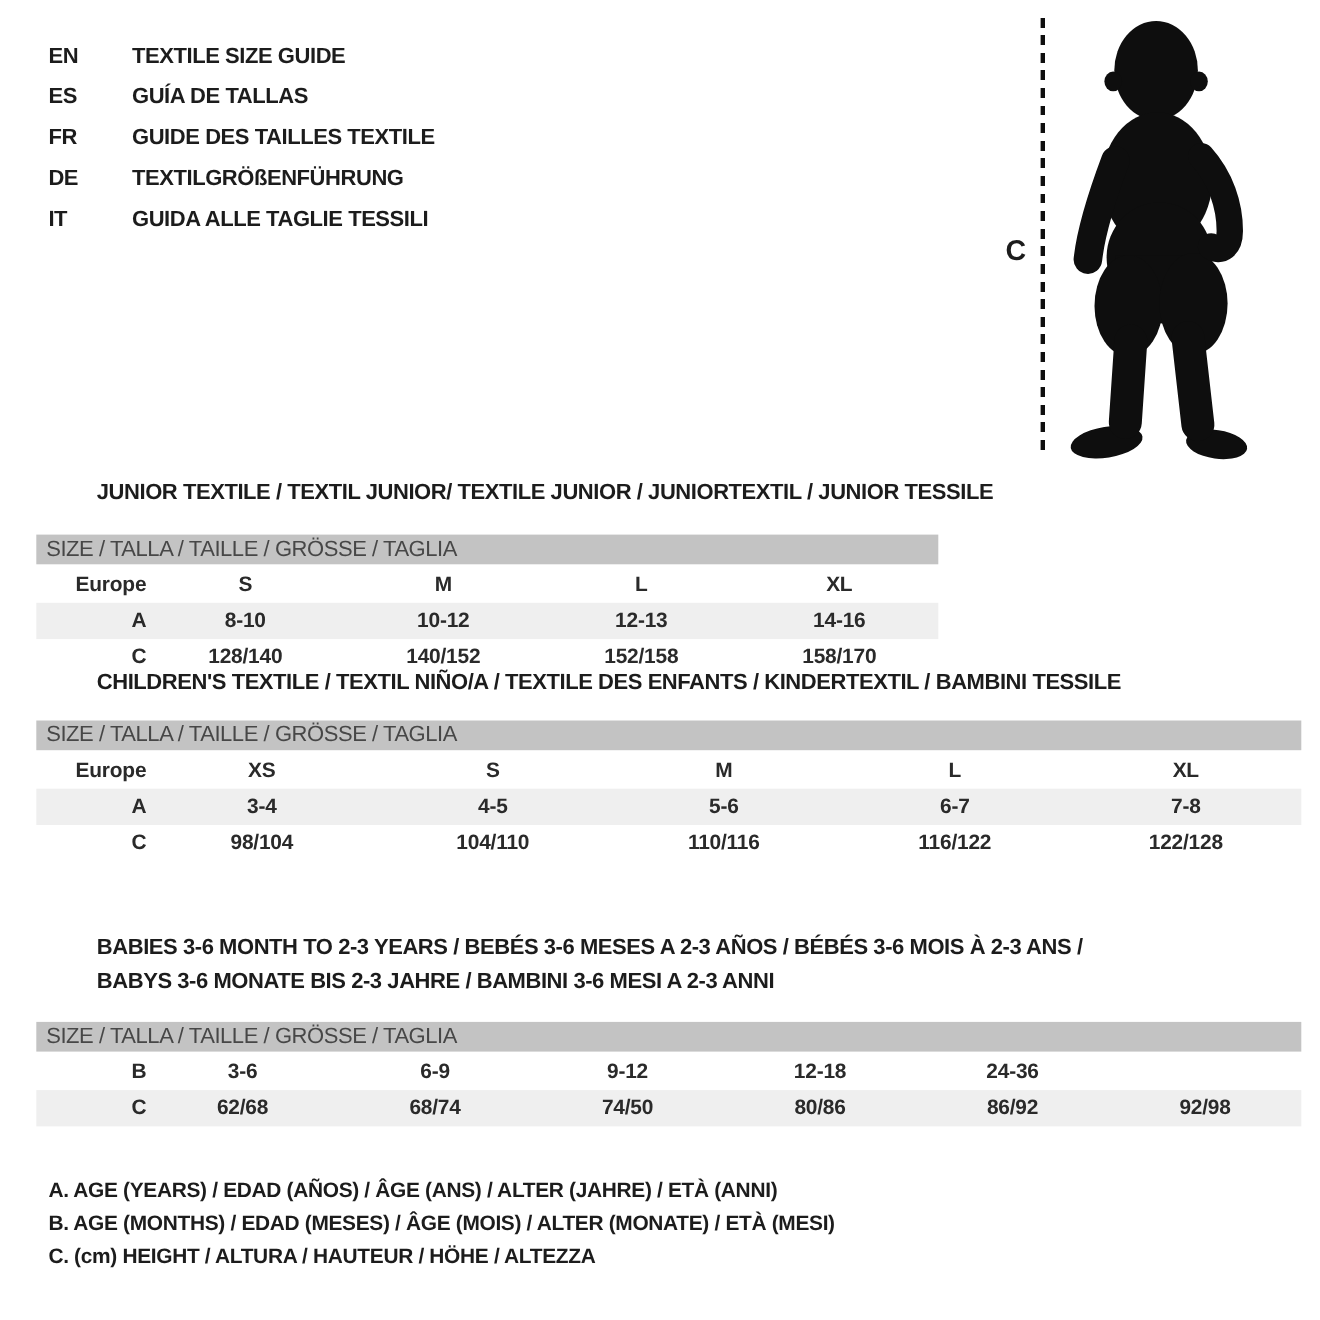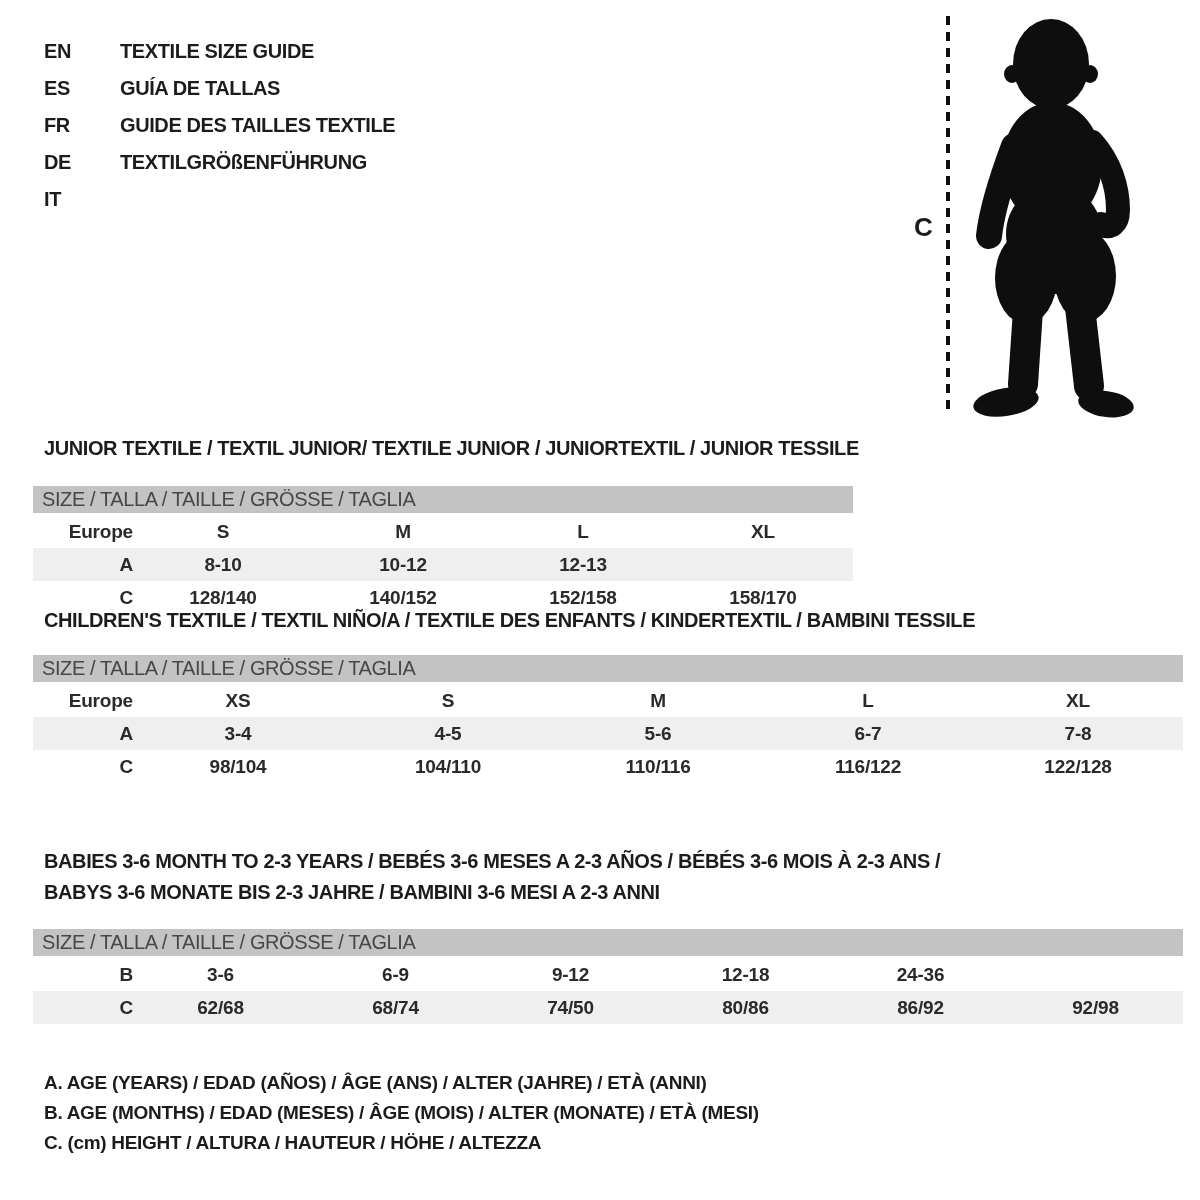--- a/index.html
+++ b/index.html
@@ -20,21 +20,21 @@
     position:absolute;left:946px;top:16px;width:4px;height:398px;
     background:repeating-linear-gradient(to bottom,var(--sil,#141414) 0 9px,transparent 9px 16px);
   }
   .figure-label{
     position:absolute;left:914px;top:212px;
     font-size:26px;font-weight:bold;
   }
   .figure-svg{position:absolute;left:968px;top:12px;}
   
   .section{position:absolute;left:44px;}
-  .section-heading{font-size:20px;font-weight:bold;letter-spacing:-0.4px;line-height:31px;white-space:nowrap;}
+  .section-heading{font-size:20px;font-weight:bold;letter-spacing:-0.4px;line-height:31px;white-space:nowrap;margin-left:44px;}
   .sec-junior{top:433px;}
   .sec-children{top:605px;}
   .sec-babies{top:846px;}
   .size-table{position:absolute;left:-11px;}
   .sec-junior  .size-table{top:53px;width:820px;}
   .sec-children .size-table{top:50px;width:1150px;}
   .sec-babies  .size-table{top:83px;width:1150px;}
   .table-header{
     height:27px;line-height:27px;background:var(--bar,#c3c3c3);
     color:var(--bartext,#474747);font-size:20px;font-weight:normal;
@@ -62,20 +62,21 @@
   <div class="lang-block" id="langs">
       <span class="lang-code">EN</span>
       <span class="lang-title">TEXTILE SIZE GUIDE</span>
       <span class="lang-code">ES</span>
       <span class="lang-title">GUÍA DE TALLAS</span>
       <span class="lang-code">FR</span>
       <span class="lang-title">GUIDE DES TAILLES TEXTILE</span>
       <span class="lang-code">DE</span>
       <span class="lang-title">TEXTILGRÖßENFÜHRUNG</span>
       <span class="lang-code">IT</span>
+      <span class="lang-title">GUIDA ALLE TAGLIE TESSILI</span>
     </div>
 
   <div class="figure-line"></div>
   <div class="figure-label">C</div>
 
   <svg class="figure-svg" width="172" height="410" viewBox="0 0 172 410" aria-hidden="true">
     <g fill="#0e0e0e" stroke="none">
       <ellipse cx="83" cy="52" rx="38" ry="45"></ellipse>
       <ellipse cx="44" cy="62" rx="8" ry="9"></ellipse>
       <ellipse cx="122" cy="62" rx="8" ry="9"></ellipse>
@@ -107,20 +108,21 @@
             <span class="cell">S</span>
             <span class="cell">M</span>
             <span class="cell">L</span>
             <span class="cell">XL</span>
           </div>
           <div class="trow shaded" style="grid-template-columns: 100px repeat(4, 1fr);">
             <span class="rlabel">A</span>
             <span class="cell">8-10</span>
             <span class="cell">10-12</span>
             <span class="cell">12-13</span>
+            <span class="cell">14-16</span>
           </div>
           <div class="trow" style="grid-template-columns: 100px repeat(4, 1fr);">
             <span class="rlabel">C</span>
             <span class="cell">128/140</span>
             <span class="cell">140/152</span>
             <span class="cell">152/158</span>
             <span class="cell">158/170</span>
           </div>
         </div>
       </div>

